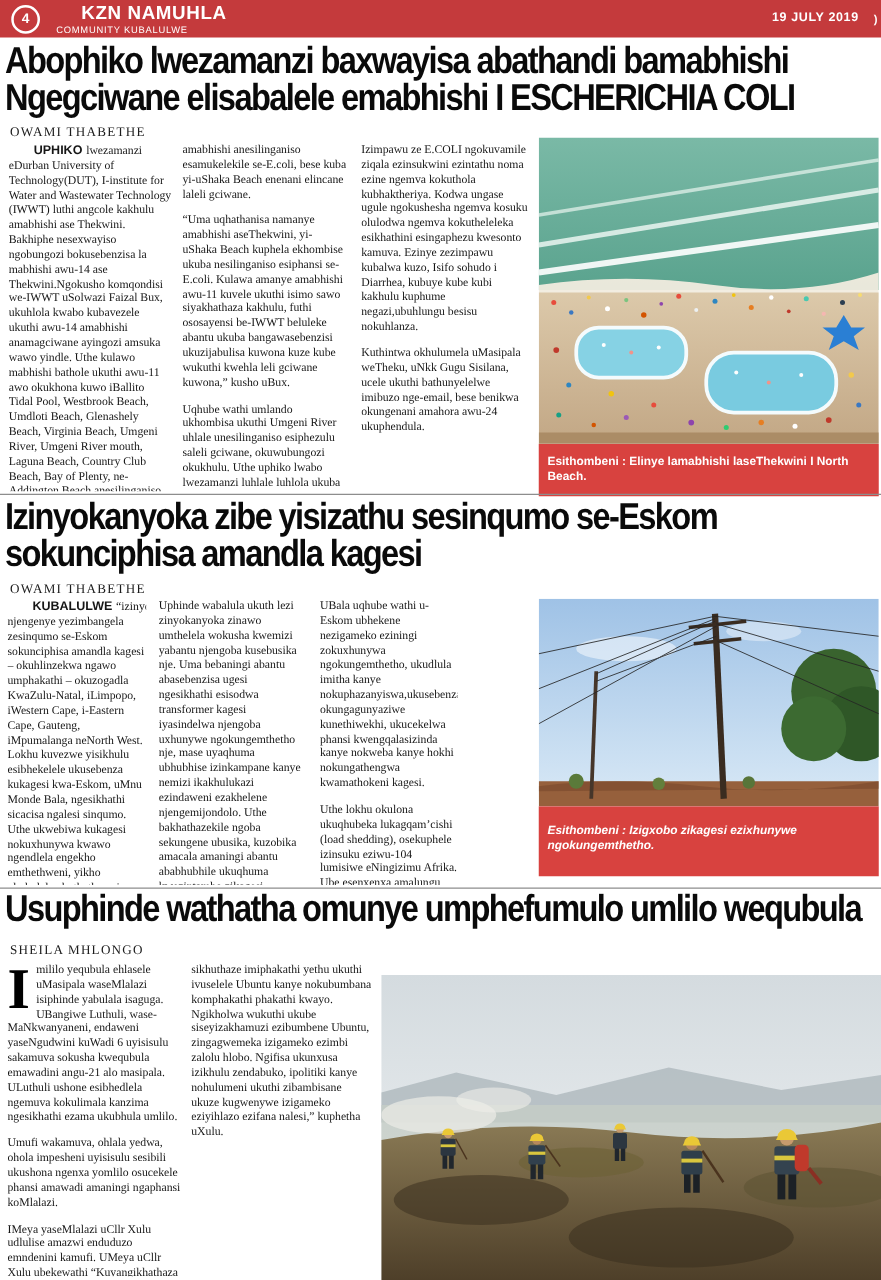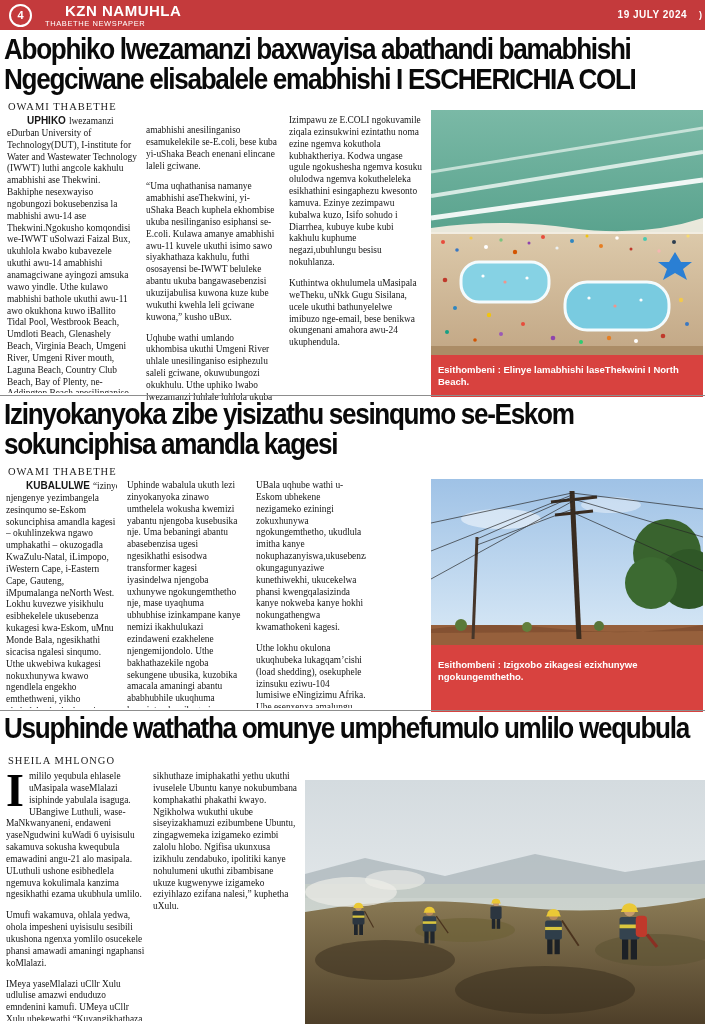--- a/index.html
+++ b/index.html
@@ -23,53 +23,53 @@
   .hl-line{font-size:30px;line-height:30px;white-space:nowrap;}
   .hl1{top:34px;} .hl2{top:399px;} .hl3{top:713px;}
   .byline{position:absolute;left:8px;font-size:10.5px;letter-spacing:1px;color:#1c1c1c;text-align:center;}
   .by1{top:101px;} .by2{top:466px;} .by3{top:755px;}
   
   .bodycol{position:absolute;font-size:9.4px;line-height:1.26;overflow:hidden;}
   .bodycol p{margin:0 0 9px 0;}
   .lead{font-family:"Liberation Sans", sans-serif;font-weight:bold;font-size:10px;margin-right:3px;padding-left:20px;}
   .dropcap{float:left;font-weight:bold;font-size:46px;line-height:38px;margin:1px 5px 0 0;color:#000;}
   .a1c1{left:7px;top:115px;width:130px;height:278px;}
-  .a1c2{left:146px;top:125px;width:131px;height:278px;}
+  .a1c2{left:146px;top:115px;width:131px;height:278px;}
   .a1c3{left:289px;top:115px;width:135px;height:278px;}
   .a2c1{left:6px;top:480px;width:111px;height:228px;}
   .a2c2{left:127px;top:480px;width:114px;height:228px;}
   .a2c3{left:256px;top:480px;width:110px;height:228px;}
   .a3c1{left:6px;top:771px;width:140px;height:250px;}
   .a3c2{left:153px;top:771px;width:144px;height:250px;}
   
   .fig{position:absolute;margin:0;}
   .fig1{left:431px;top:110px;width:272px;border-radius:22px;}
   .fig2{left:431px;top:479px;width:272px;}
   .fig3{left:305px;top:780px;width:400px;height:244px;}
   .photo{display:block;line-height:0;}
   .photo svg{display:block;}
   .caption{background:#d8423f;color:#fff;font:bold 9.5px/1.25 "Liberation Sans", sans-serif;
            padding:9px 7px;}
-  .fig2 .caption{padding:14px 7px 29px 7px;}
+  .fig2 .caption{padding:14px 7px 18px 7px;font-style:italic;}
   
   .rule{position:absolute;left:0;width:705px;border-top:1.5px solid #8d8d8d;}
   .rule1{top:395px;} .rule2{top:710px;}
 </style>
 </head>
 <body>
 
 <div class="page">
 
   <header class="topbar">
     <div class="pgnum">4</div>
     <div class="masthead">
       <div class="mh-title">KZN NAMUHLA</div>
-      <div class="mh-sub">THABETHE NEWSPAPER</div>
-    </div>
-    <div class="topdate">19 JULY 2024</div>
+      <div class="mh-sub">COMMUNITY KUBALULWE</div>
+    </div>
+    <div class="topdate">19 JULY 2019</div>
     <div class="edgemark">)</div>
   </header>
 
   <section>
     <div class="headline hl1">
       <div class="hl-line">Abophiko lwezamanzi baxwayisa abathandi bamabhishi</div>
       <div class="hl-line">Ngegciwane elisabalele emabhishi I ESCHERICHIA COLI</div>
     </div>
     <div class="byline by1">OWAMI THABETHE</div>
 

